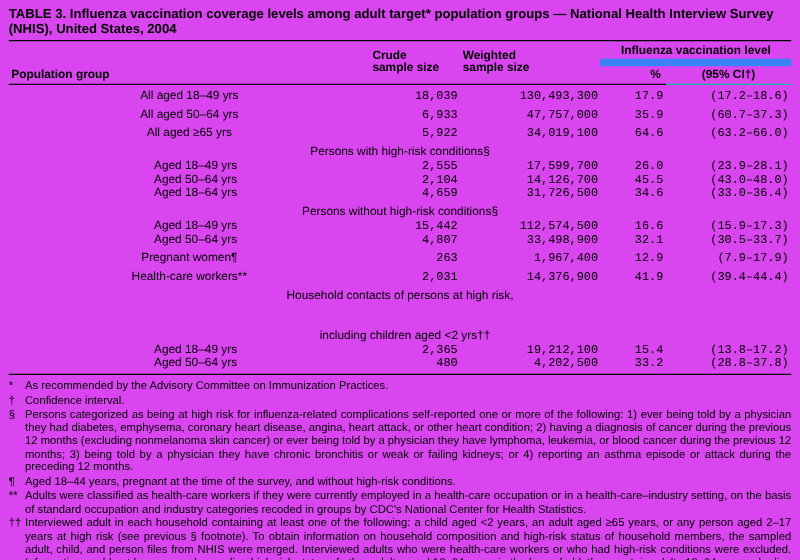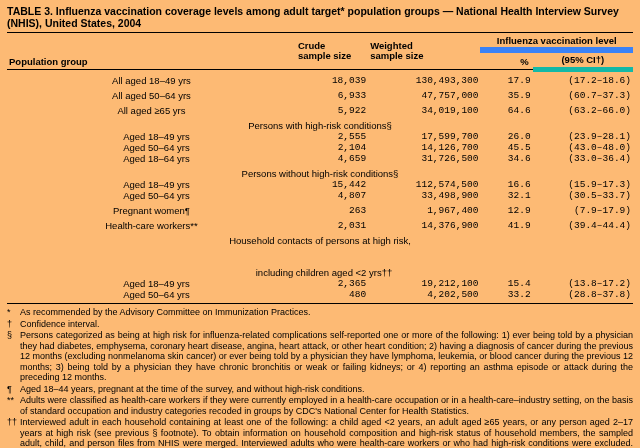--- a/index.html
+++ b/index.html
@@ -2,42 +2,42 @@
 <html><head>
 <meta charset="utf-8">
 <style>
   * { margin:0; padding:0; box-sizing:border-box; }
   html,body { background:#fff; }
   body {
     width:640px; height:448px;
     font-family:"Liberation Sans", sans-serif;
     color:#000;
   }
-  .page { width:640px; height:448px; padding:5px 7px 4px 7px; overflow:hidden; background:#fdba74; }
+  .page { width:640px; height:448px; padding:5px 7px 4px 7px; overflow:hidden; background:#d946ef; }
 
   .title {
     font-weight:bold;
     font-size:10.5px;
     line-height:12px;
     margin-bottom:3px;
   }
 
   table.coverage-table {
     width:100%;
     border-collapse:collapse;
     font-size:9.5px;
     border-bottom:1px solid #000;
   }
   thead th { font-weight:bold; font-size:9.5px; padding:1px 2px; }
   thead tr:first-child th { border-top:1px solid #000; }
   th.pop { text-align:left; vertical-align:bottom; border-bottom:1px solid #000; padding-bottom:2px;margin-top:48px; }
   th.numh { text-align:left; vertical-align:middle; line-height:10.5px; border-bottom:1px solid #000; }
   th.vacc { text-align:center; vertical-align:top; border-bottom:6px solid #3b82f6; padding-top:2px; padding-bottom:1px; }
   th.pcth { text-align:right; vertical-align:bottom; border-bottom:1px solid #000; padding-right:4px; padding-bottom:2px; }
-  th.cih  { text-align:center; vertical-align:bottom; border-bottom:5px solid #14b8a6; padding-bottom:2px; }
+  th.cih  { text-align:center; vertical-align:bottom; border-bottom:1px solid #14b8a6; padding-bottom:2px; }
 
   tbody td { padding:0 2px; line-height:11px; vertical-align:bottom; }
   tbody tr:first-child td { padding-top:3px; }
   tbody tr:last-child td { padding-bottom:3px; }
   td.label { text-align:center; }
   td.label.indent { padding-left:12px; }
   td.group { text-align:center; line-height:11px; }
   td.group .label2 { padding-left:8px;margin-top:21px; }
   td.num { text-align:right; white-space:nowrap;font-family:Liberation Mono, monospace; }
   tr.gap td { padding-top:4px; }

